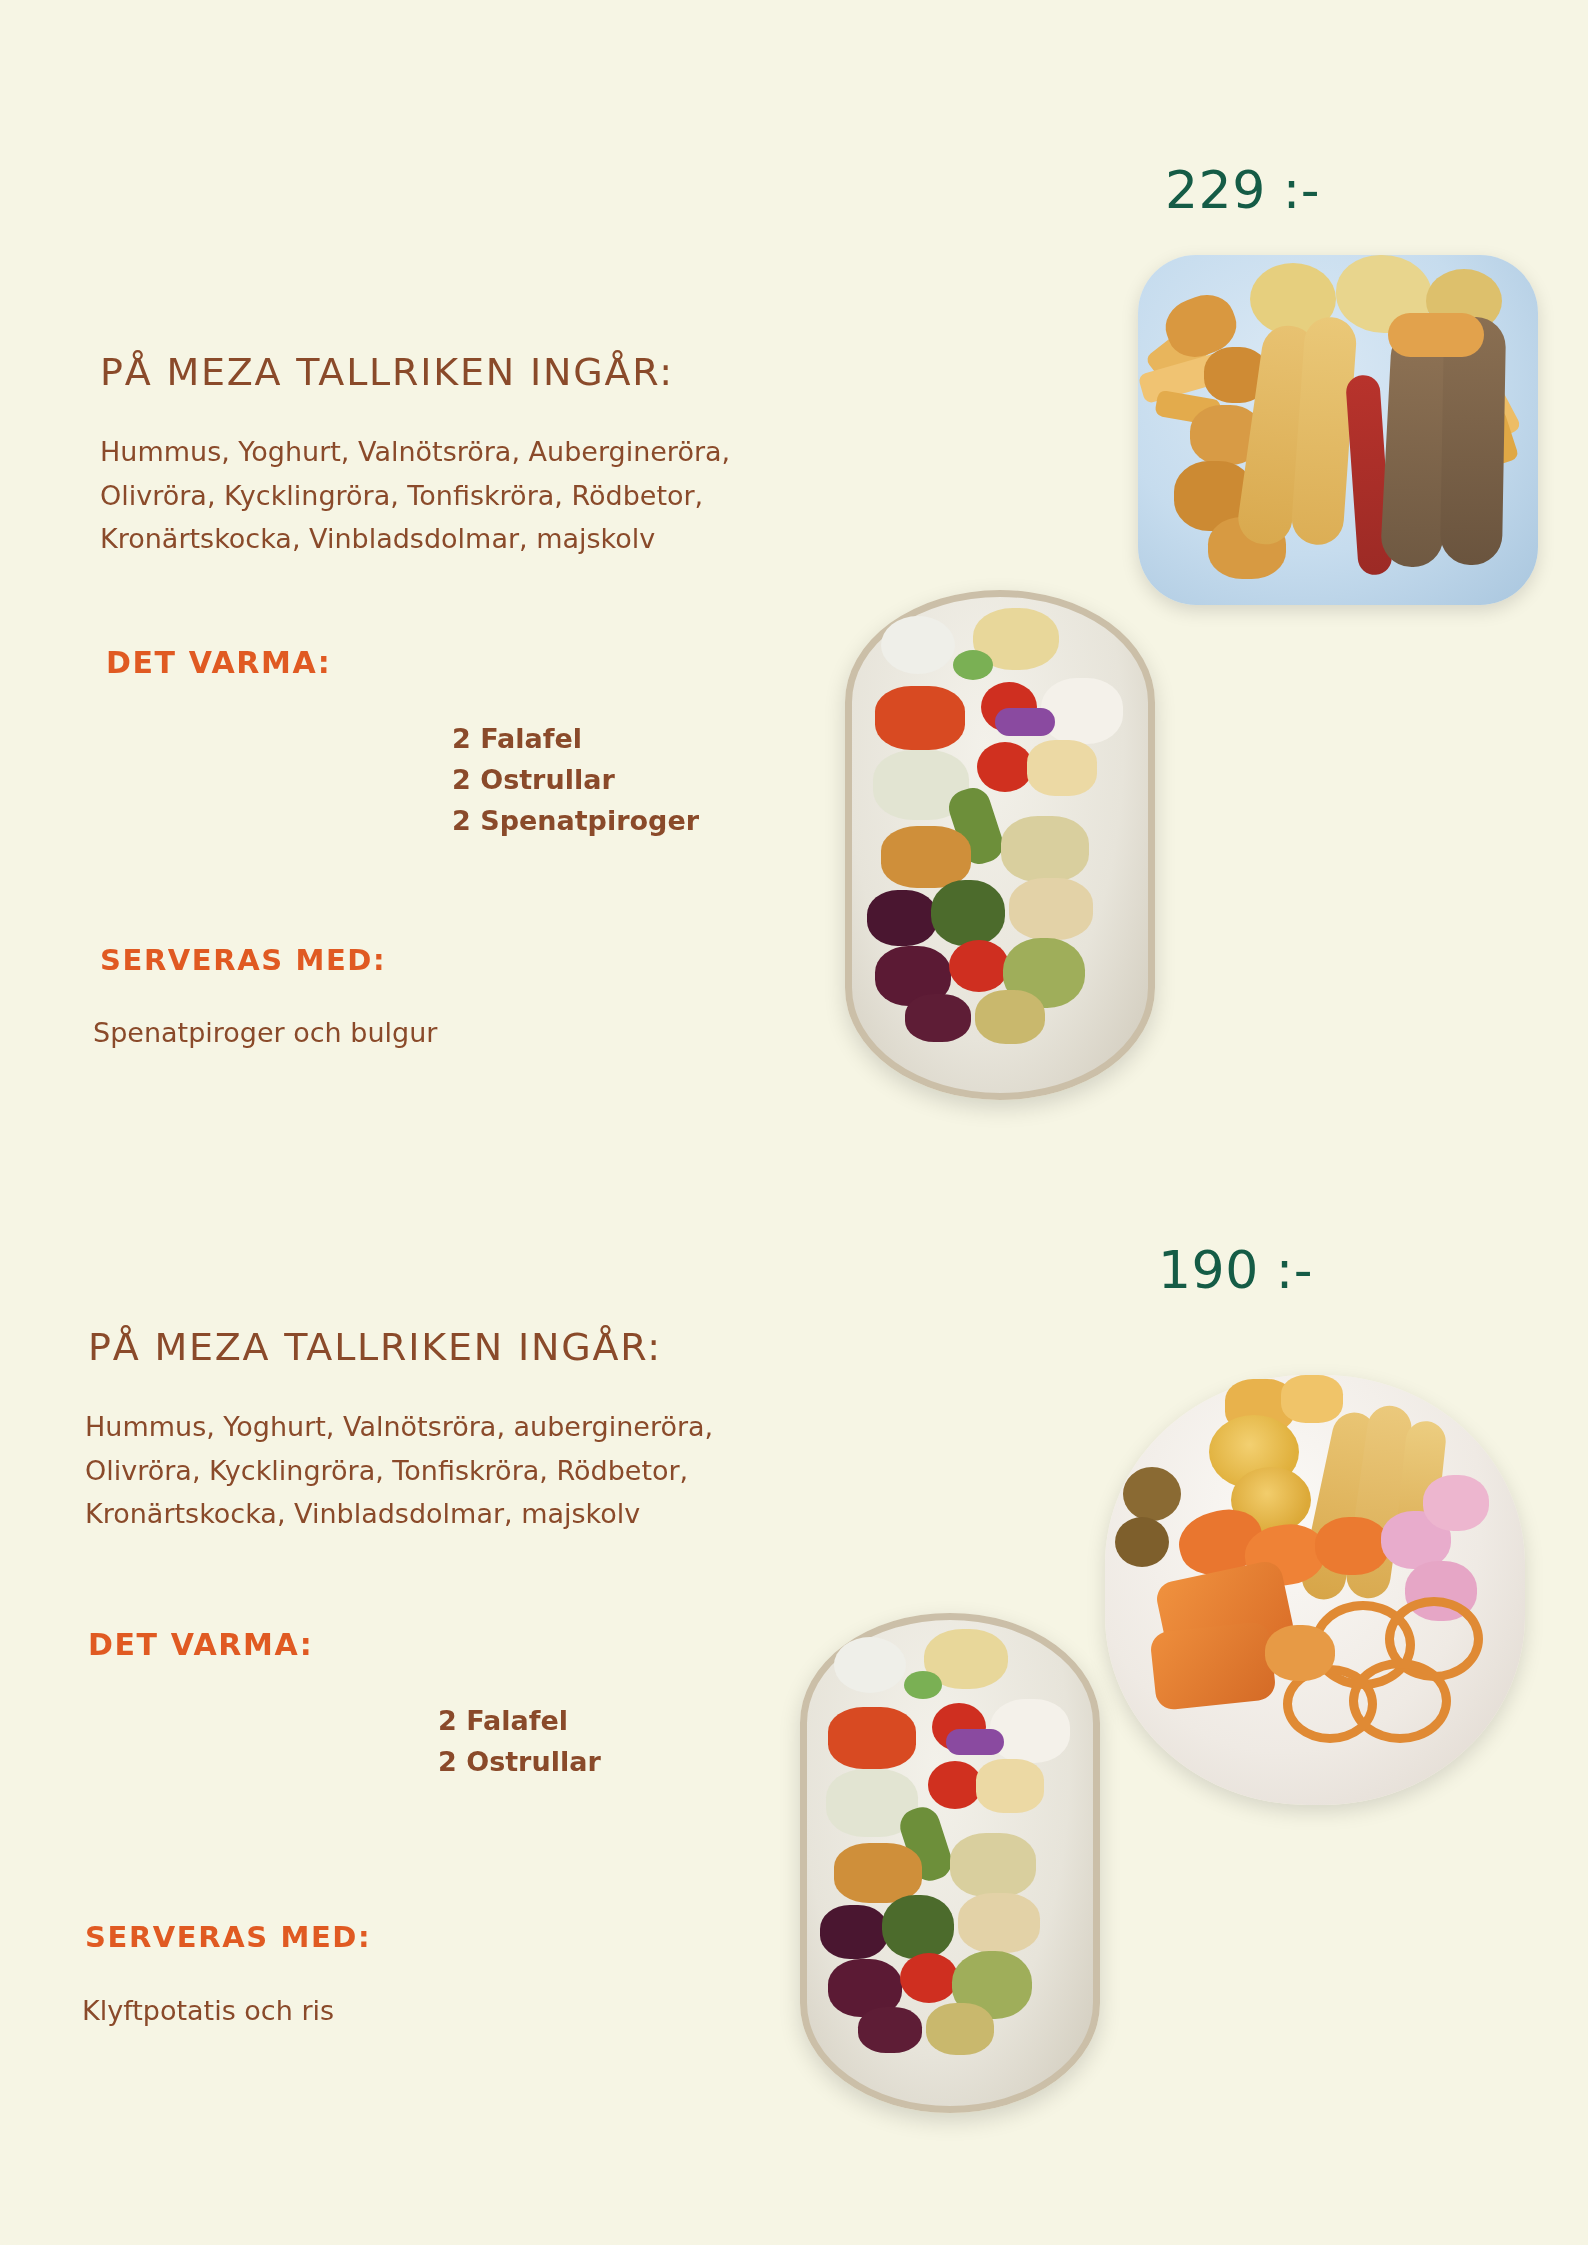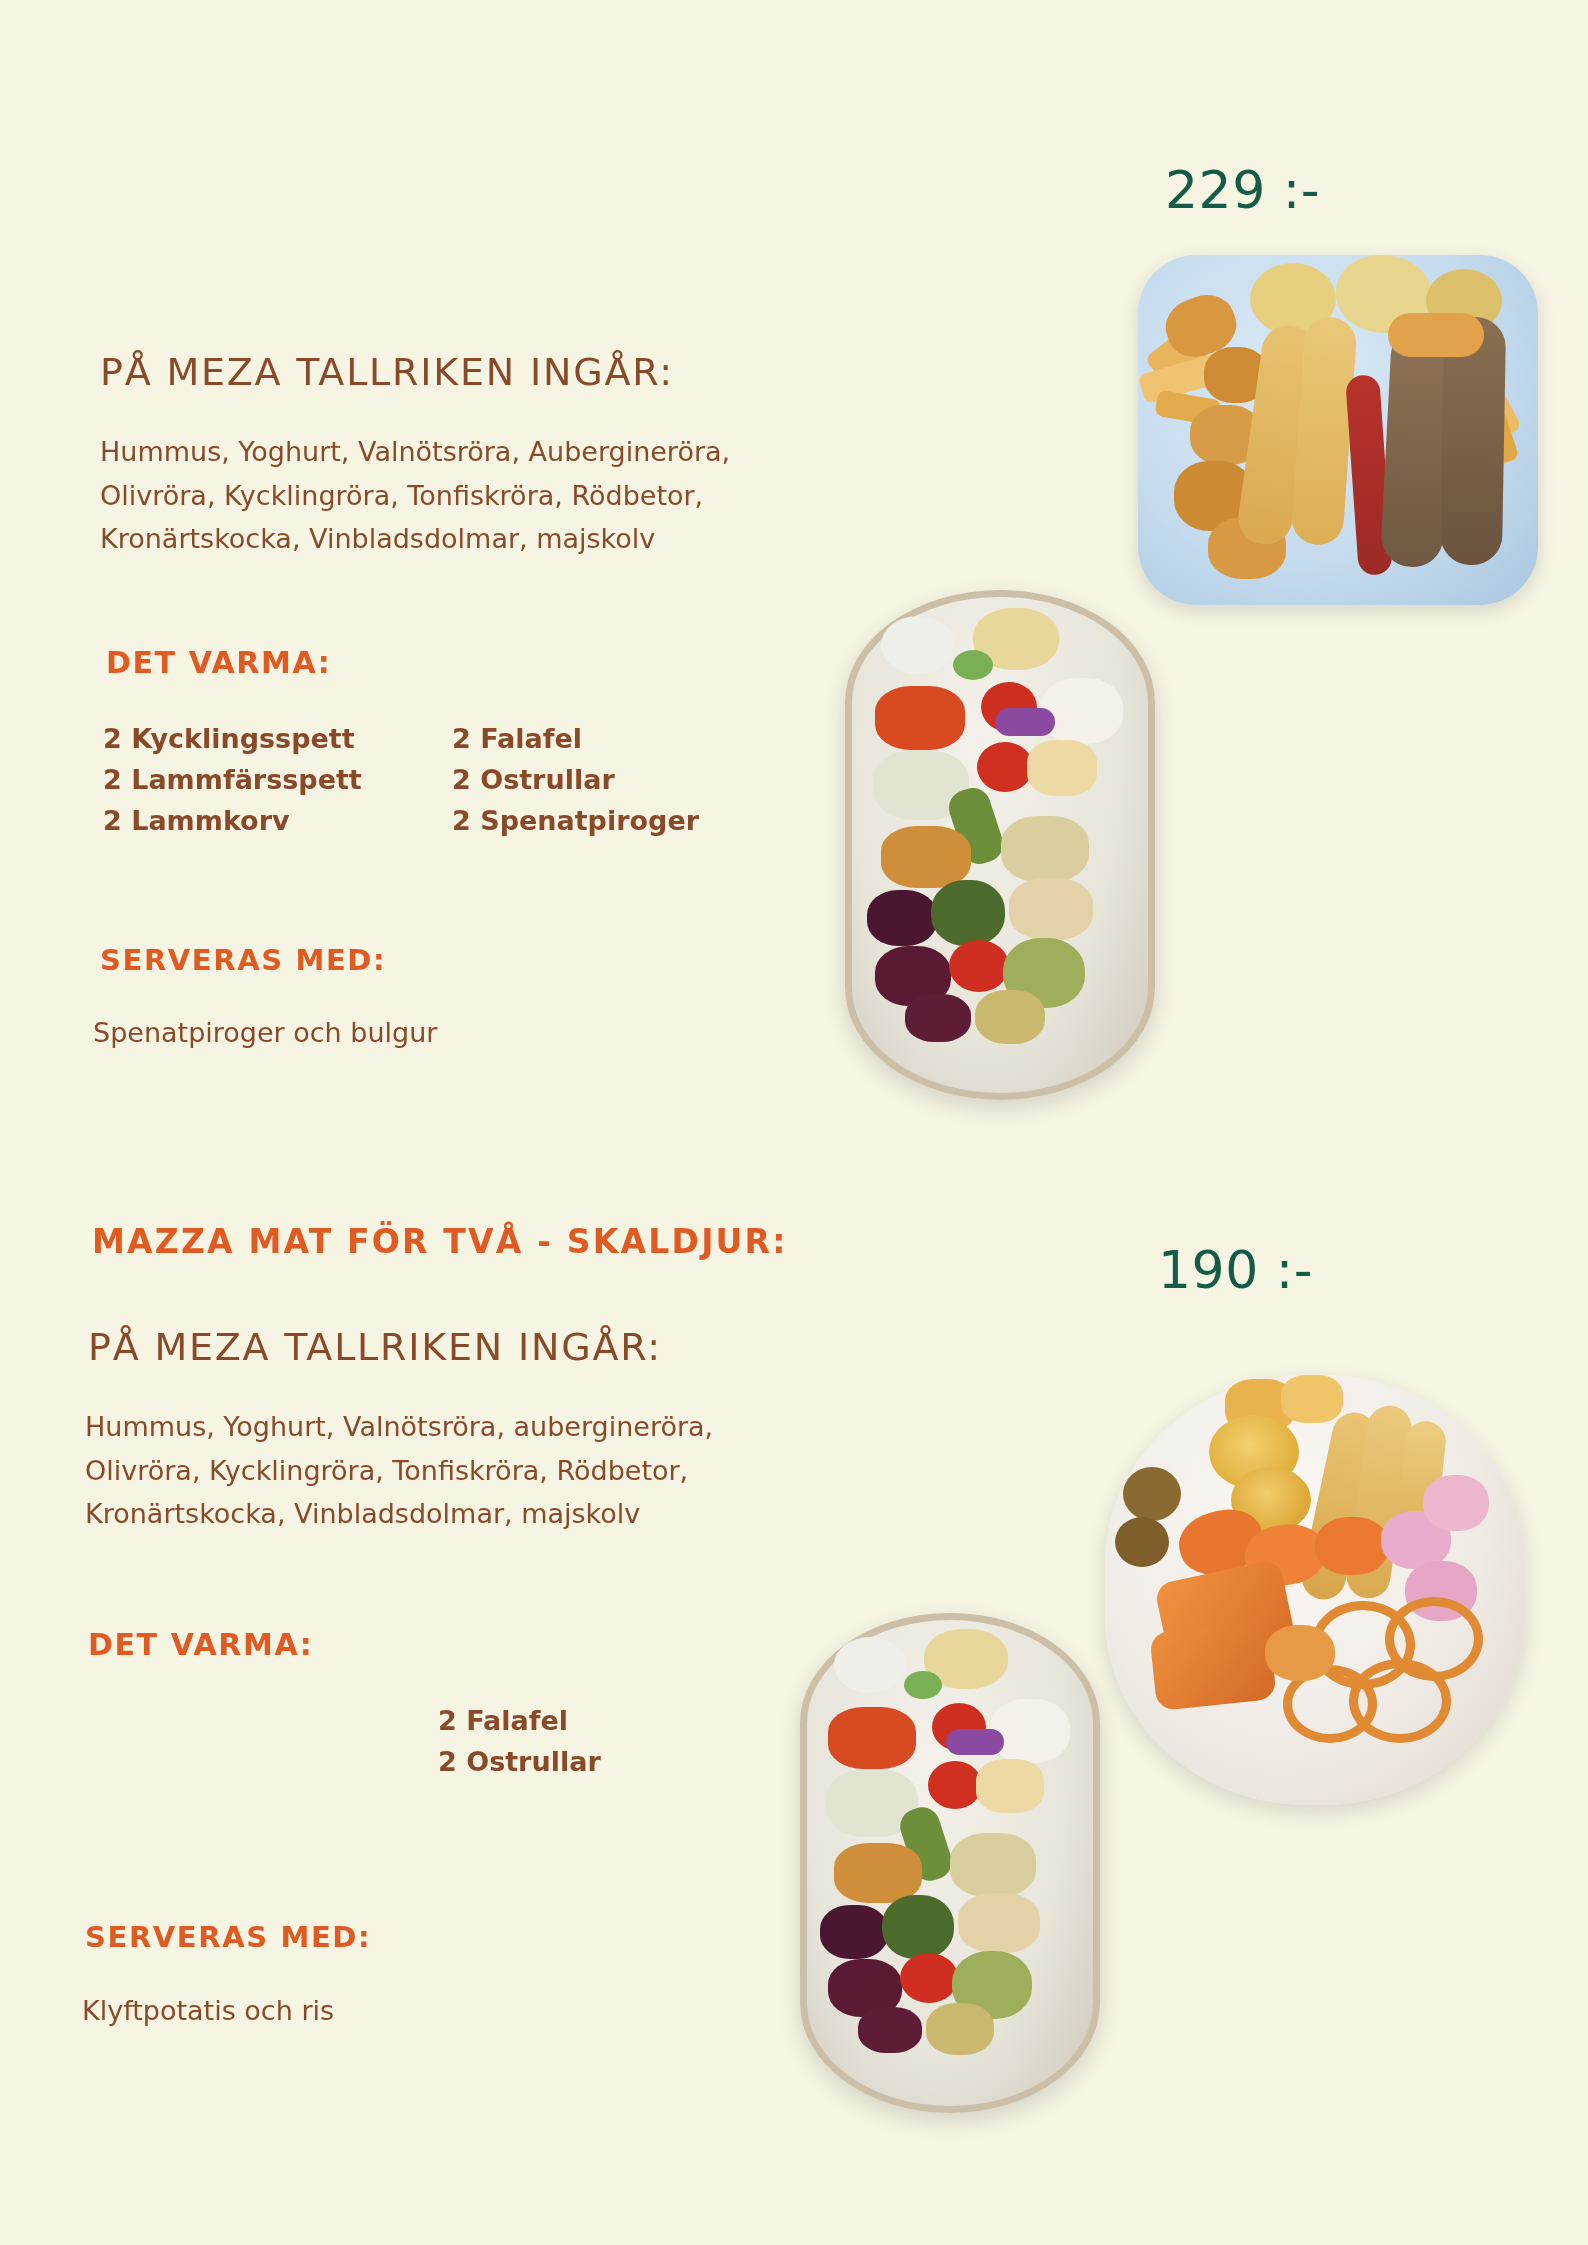--- a/index.html
+++ b/index.html
@@ -173,23 +173,20 @@
 <div class="page">
 
   <div class="price price-1">229 :-</div>
 
   <div class="sub-heading b1-ingar">PÅ MEZA TALLRIKEN INGÅR:</div>
   <div class="body-text b1-body" style="white-space: pre-line;">Hummus, Yoghurt, Valnötsröra, Aubergineröra,
 Olivröra, Kycklingröra, Tonfiskröra, Rödbetor,
 Kronärtskocka, Vinbladsdolmar, majskolv</div>
 
   <div class="warm-heading b1-varma">DET VARMA:</div>
-  <div class="items b1-col1" style="white-space: pre-line;">2 Kycklingsspett
-2 Lammfärsspett
-2 Lammkorv</div>
   <div class="items b1-col2" style="white-space: pre-line;">2 Falafel
 2 Ostrullar
 2 Spenatpiroger</div>
 
   <div class="served-heading b1-served">SERVERAS MED:</div>
   <div class="served-text b1-serveds">Spenatpiroger och bulgur</div>
 
   <div class="photo photo-grill">
     <div class="plate-blue"></div>
 
@@ -238,21 +235,20 @@
     <div class="blob" style="left:22px;  top:300px; width:70px; height:56px; background:#4a1630; border-radius:44%;"></div>
     <div class="blob" style="left:86px;  top:290px; width:74px; height:66px; background:#4c6b2c; border-radius:46%;"></div>
     <div class="blob" style="left:164px; top:288px; width:84px; height:62px; background:#e3d2a7; border-radius:42%;"></div>
     <div class="blob" style="left:30px;  top:356px; width:76px; height:60px; background:#5b1a34; border-radius:44%;"></div>
     <div class="blob" style="left:104px; top:350px; width:60px; height:52px; background:#cf2f20;"></div>
     <div class="blob" style="left:158px; top:348px; width:82px; height:70px; background:#9fae5a; border-radius:46%;"></div>
     <div class="blob" style="left:60px;  top:404px; width:66px; height:48px; background:#5e1d36; border-radius:44%;"></div>
     <div class="blob" style="left:130px; top:400px; width:70px; height:54px; background:#c9b86d; border-radius:44%;"></div>
   </div>
 
-  <div class="section-heading b2-title">MAZZA MAT FÖR TVÅ - SKALDJUR:</div>
   <div class="price price-2">190 :-</div>
 
   <div class="sub-heading b2-ingar">PÅ MEZA TALLRIKEN INGÅR:</div>
   <div class="body-text b2-body" style="white-space: pre-line;">Hummus, Yoghurt, Valnötsröra, aubergineröra,
 Olivröra, Kycklingröra, Tonfiskröra, Rödbetor,
 Kronärtskocka, Vinbladsdolmar, majskolv</div>
 
   <div class="warm-heading b2-varma">DET VARMA:</div>
   <div class="items b2-col2" style="white-space: pre-line;">2 Falafel
 2 Ostrullar</div>

